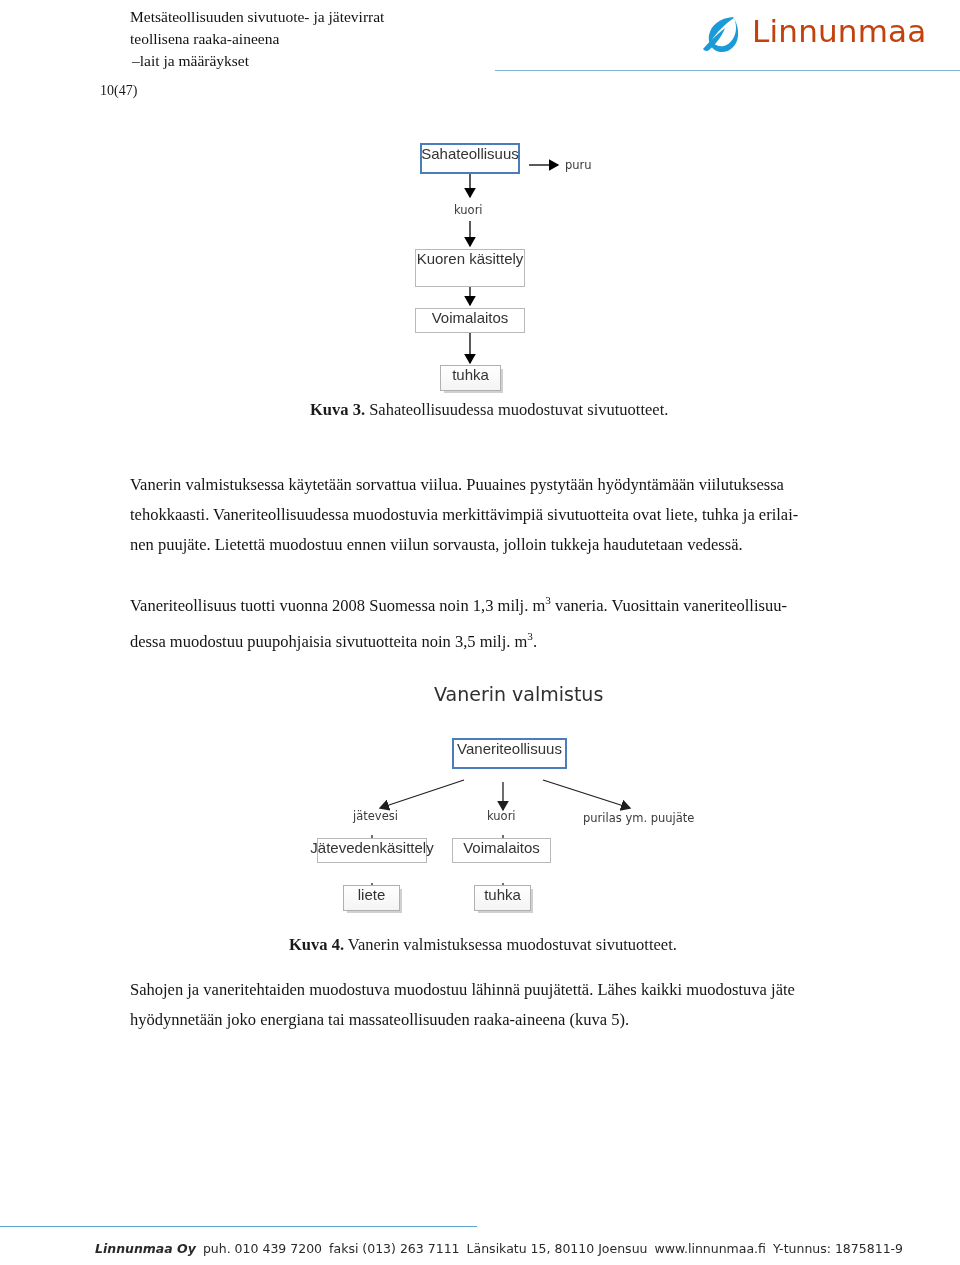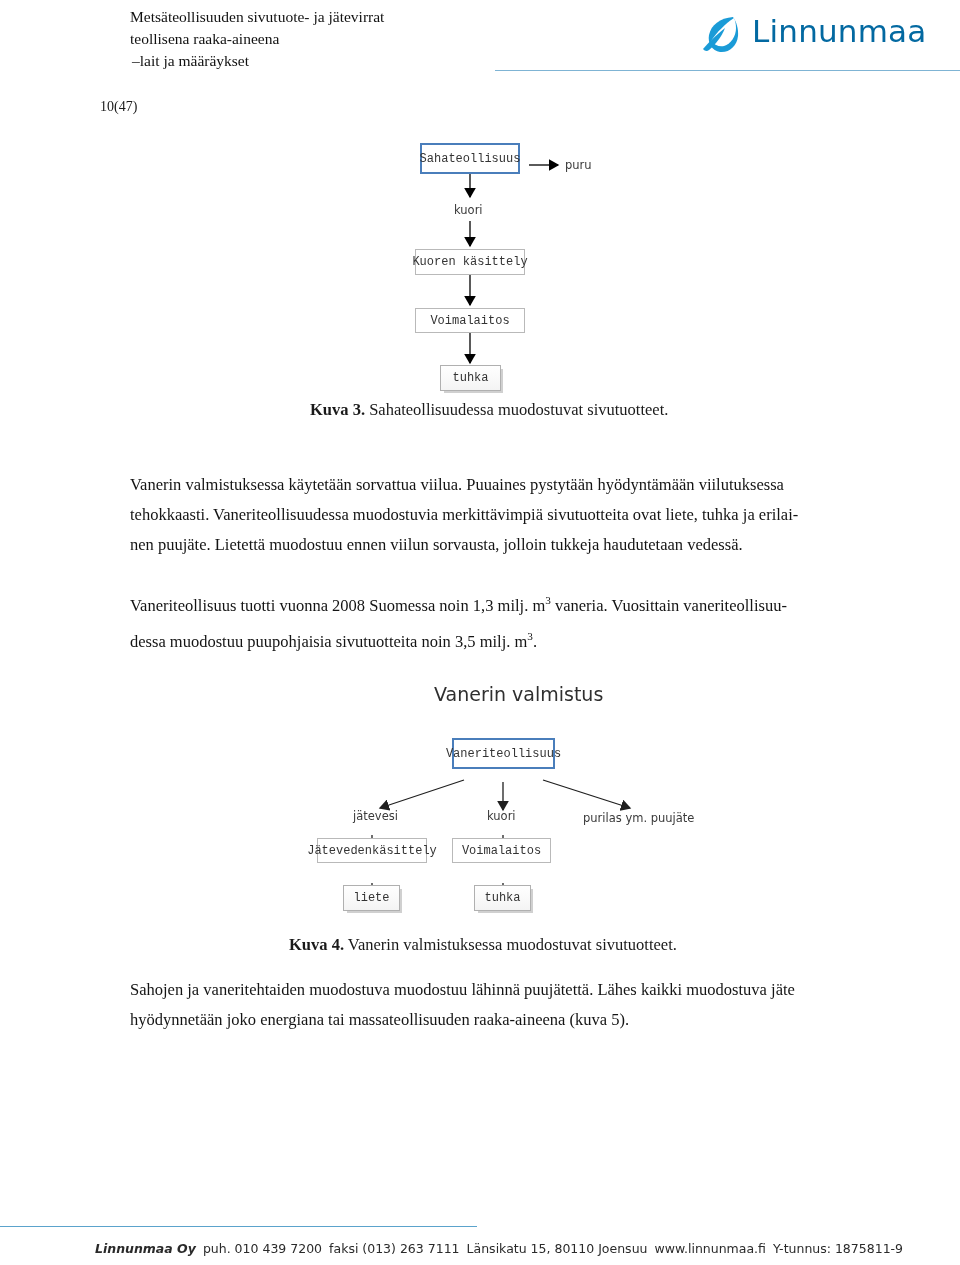--- a/index.html
+++ b/index.html
@@ -50,51 +50,51 @@
     left: 0; top: 2px;
     width: 44px; height: 44px;
   }
   .logo-text {
     position: absolute;
     left: 52px;
     top: 3px;
     font-family: "DejaVu Sans", "Liberation Sans", sans-serif;
     font-size: 31px;
     letter-spacing: 0.2px;
-    color: #0369a1;
+    color: #c2410c;
   }
   .header-rule {
     position: absolute;
     left: 495px;
     top: 70px;
     width: 465px;
     height: 0;
     border-top: 1.4px solid #7fb4d4;
   }
 
   
   .page-number {
     position: absolute;
     left: 100px;
-    top: 99px;
+    top: 83px;
     font-family: "Liberation Serif", "DejaVu Serif", serif;
     font-size: 14px;
     color: #1a1a1a;
   }
 
   
   .diagram { position: absolute; }
   .node {
     position: absolute;
     box-sizing: border-box;
     display: flex;
-    align-items: center;
+    align-items: flex-start;
     justify-content: center;
-    font-family: Liberation Mono, monospace;
-    font-size: 12px;
+    font-family: Liberation Sans, sans-serif;
+    font-size: 15px;
     color: #333333;
     background: #ffffff;
     white-space: nowrap;
   }
   .node.primary {
     border: 2px solid #4a7ebb;
     background: #ffffff;
   }
   .node.plain {
     border: 1px solid #b9b9b9;
@@ -215,21 +215,21 @@
     </svg>
 
     <div class="node primary" style="left:10px; top:8px; width:100px; height:31px;">
       <span>Sahateollisuus</span>
     </div>
 
     <div class="edge-label" style="left:155px; top:23px;">puru</div>
 
     <div class="edge-label" style="left:44px; top:68px;">kuori</div>
 
-    <div class="node plain" style="left:5px; top:114px; width:110px; height:26px;">
+    <div class="node plain" style="left:5px; top:114px; width:110px; height:38px;">
       <span>Kuoren käsittely</span>
     </div>
 
     <div class="node plain" style="left:5px; top:173px; width:110px; height:25px;">
       <span>Voimalaitos</span>
     </div>
 
     <div class="node terminal" style="left:30px; top:230px; width:61px; height:26px;">
       <span>tuhka</span>
     </div>
@@ -269,21 +269,21 @@
 
       <line x1="72" y1="155" x2="72" y2="176" stroke="#1f1f1f" stroke-width="1.3" marker-end="url(#ah2)"></line>
 
       <line x1="203" y1="155" x2="203" y2="176" stroke="#1f1f1f" stroke-width="1.3" marker-end="url(#ah2)"></line>
 
       <line x1="72" y1="203" x2="72" y2="224" stroke="#1f1f1f" stroke-width="1.3" marker-end="url(#ah2)"></line>
 
       <line x1="203" y1="203" x2="203" y2="224" stroke="#1f1f1f" stroke-width="1.3" marker-end="url(#ah2)"></line>
     </svg>
 
-    <div class="node primary" style="left:152px; top:58px; width:103px; height:31px;">
+    <div class="node primary" style="left:152px; top:58px; width:115px; height:31px;">
       <span>Vaneriteollisuus</span>
     </div>
 
     <div class="edge-label" style="left:53px; top:129px;">jätevesi</div>
     <div class="edge-label" style="left:187px; top:129px;">kuori</div>
     <div class="edge-label" style="left:283px; top:131px;">purilas ym. puujäte</div>
 
     <div class="node plain" style="left:17px; top:158px; width:110px; height:25px;">
       <span>Jätevedenkäsittely</span>
     </div>

